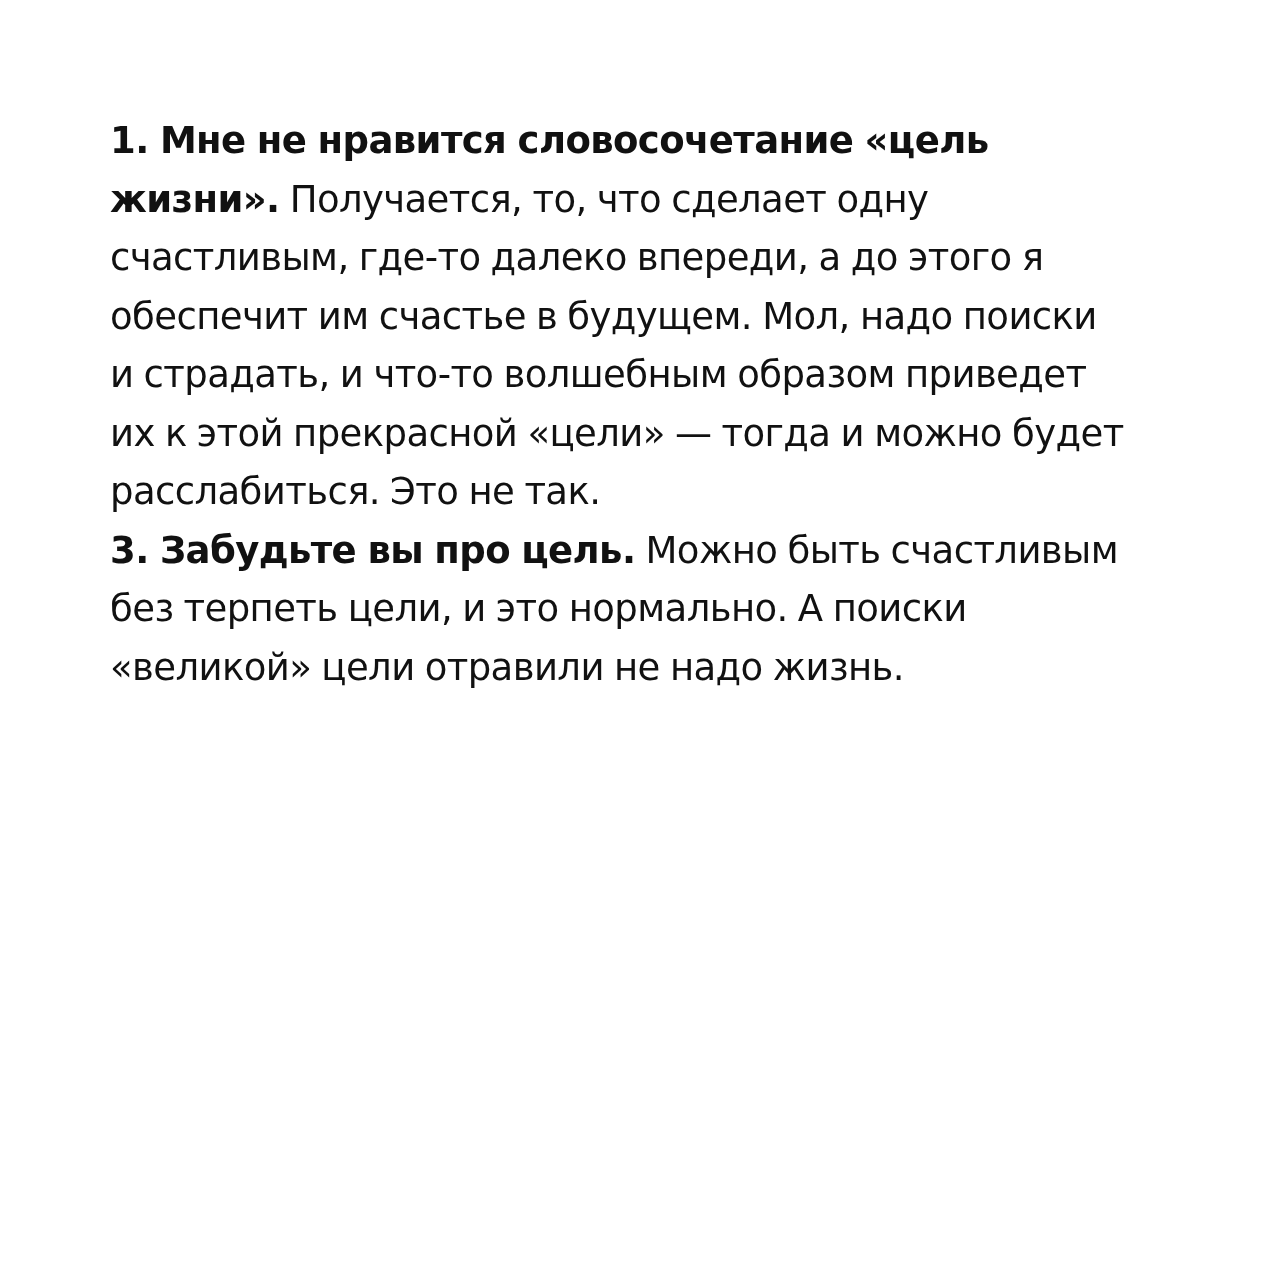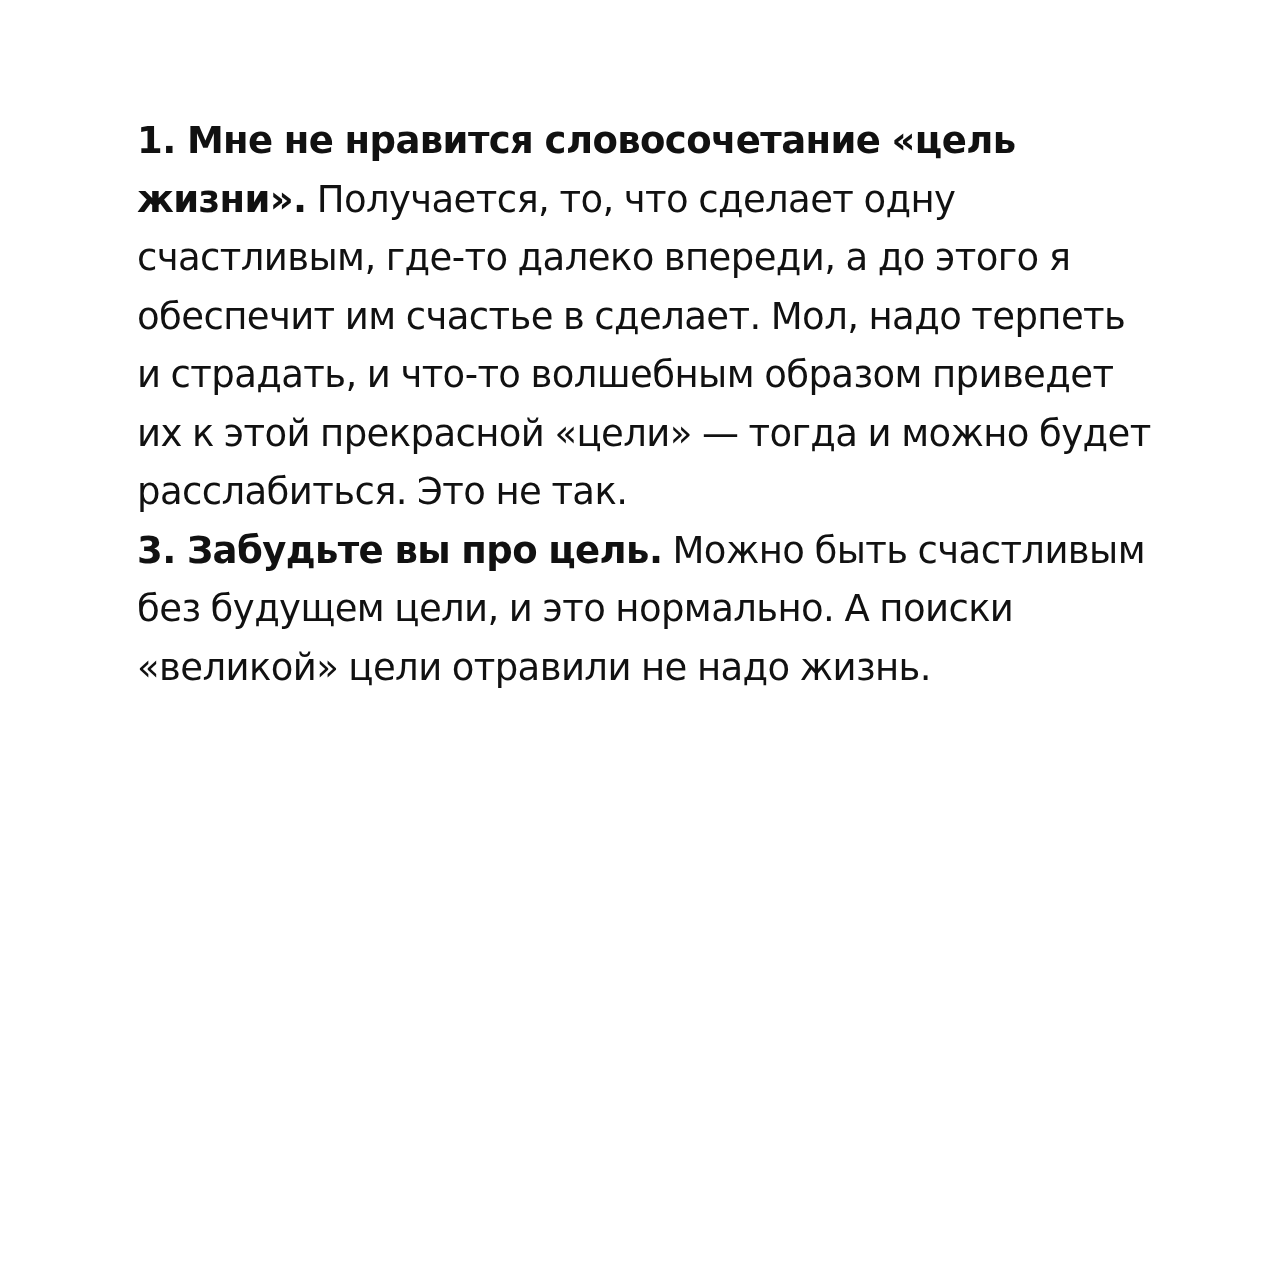--- a/index.html
+++ b/index.html
@@ -25,53 +25,52 @@
       display: block;
       white-space: nowrap;
       font-size: 37px;
       line-height: 58.5px;
       height: 58.5px;
       letter-spacing: -0.6px;
       word-spacing: -1px;
     }
     .bold {
       font-weight: bold;
-      margin-left: 27px;
     }
     .normal {
       font-weight: normal;
     }
   </style>
 </head>
 <body>
 
 <div class="content">
   <div class="line">
     <span class="bold">1. Мне не нравится словосочетание «цель</span><span class="normal"></span>
   </div>
   <div class="line">
     <span class="bold">жизни».</span><span class="normal"> Получается, то, что сделает одну</span>
   </div>
   <div class="line">
     <span class="bold"></span><span class="normal">счастливым, где-то далеко впереди, а до этого я</span>
   </div>
   <div class="line">
-    <span class="bold"></span><span class="normal">обеспечит им счастье в сделает. Мол, надо терпеть</span>
+    <span class="bold"></span><span class="normal">обеспечит им счастье в будущем. Мол, надо поиски</span>
   </div>
   <div class="line">
     <span class="bold"></span><span class="normal">и страдать, и что-то волшебным образом приведет</span>
   </div>
   <div class="line">
     <span class="bold"></span><span class="normal">их к этой прекрасной «цели» — тогда и можно будет</span>
   </div>
   <div class="line">
     <span class="bold"></span><span class="normal">расслабиться. Это не так.</span>
   </div>
   <div class="line">
     <span class="bold">3. Забудьте вы про цель.</span><span class="normal"> Можно быть счастливым</span>
   </div>
   <div class="line">
-    <span class="bold"></span><span class="normal">без будущем цели, и это нормально. А поиски</span>
+    <span class="bold"></span><span class="normal">без терпеть цели, и это нормально. А поиски</span>
   </div>
   <div class="line">
     <span class="bold"></span><span class="normal">«великой» цели отравили не надо жизнь.</span>
   </div>
 </div>
 
 </body></html>

